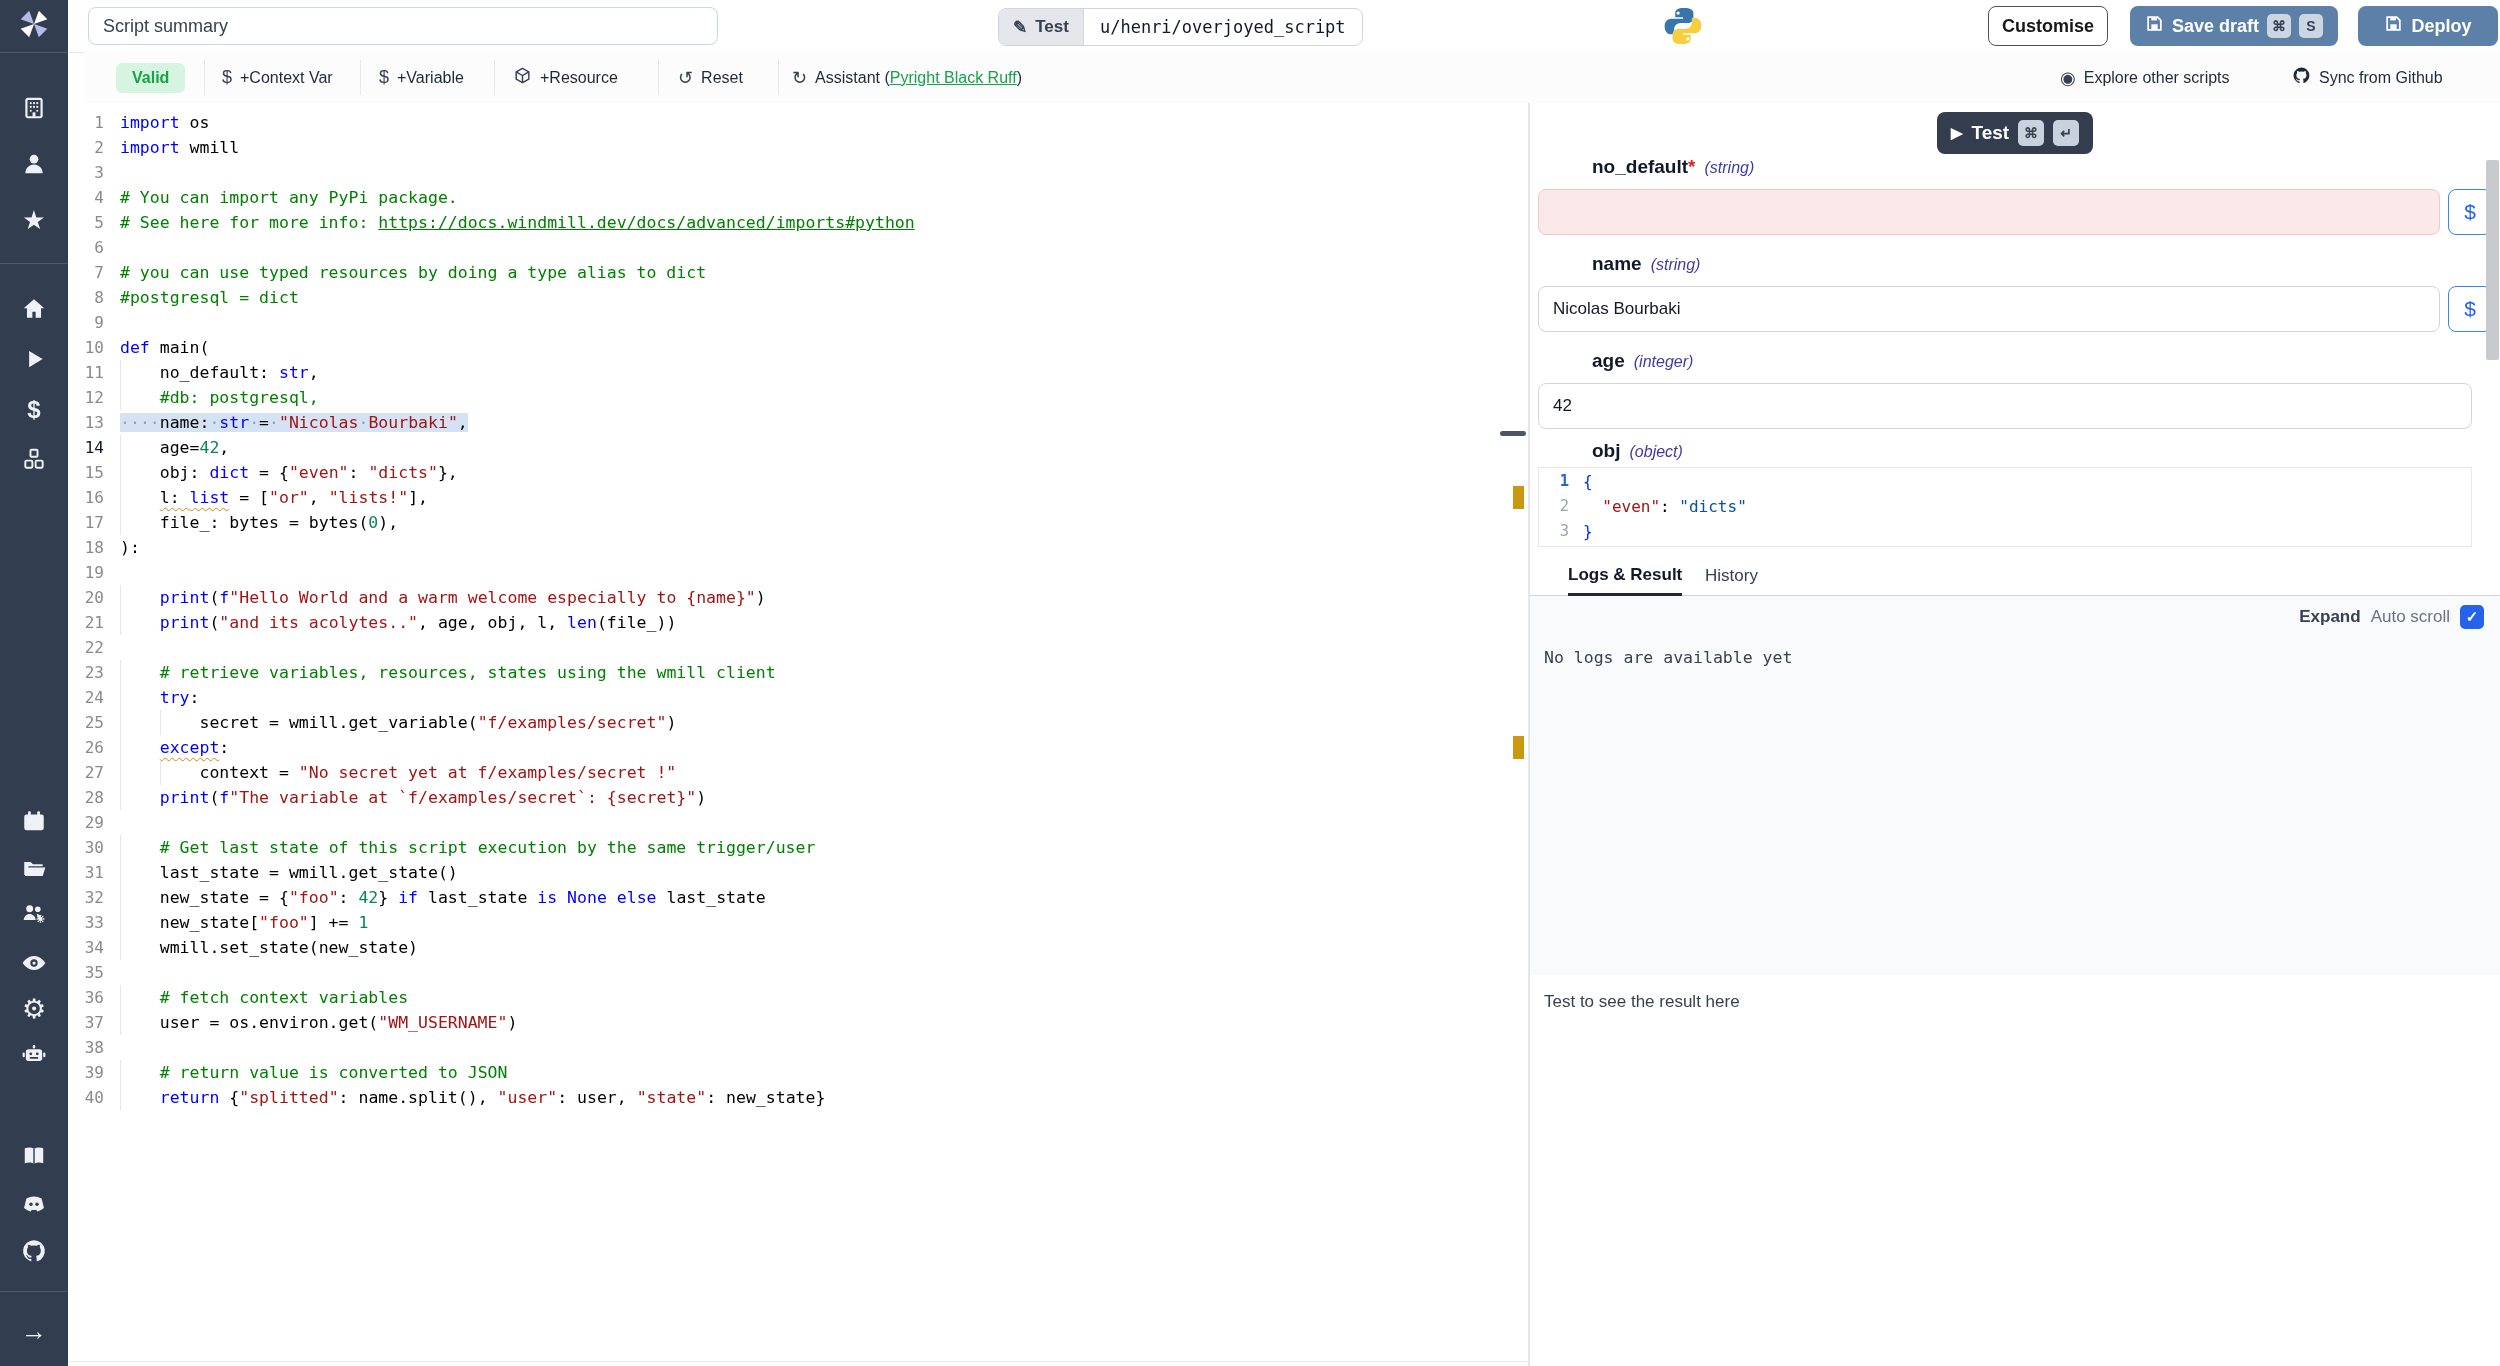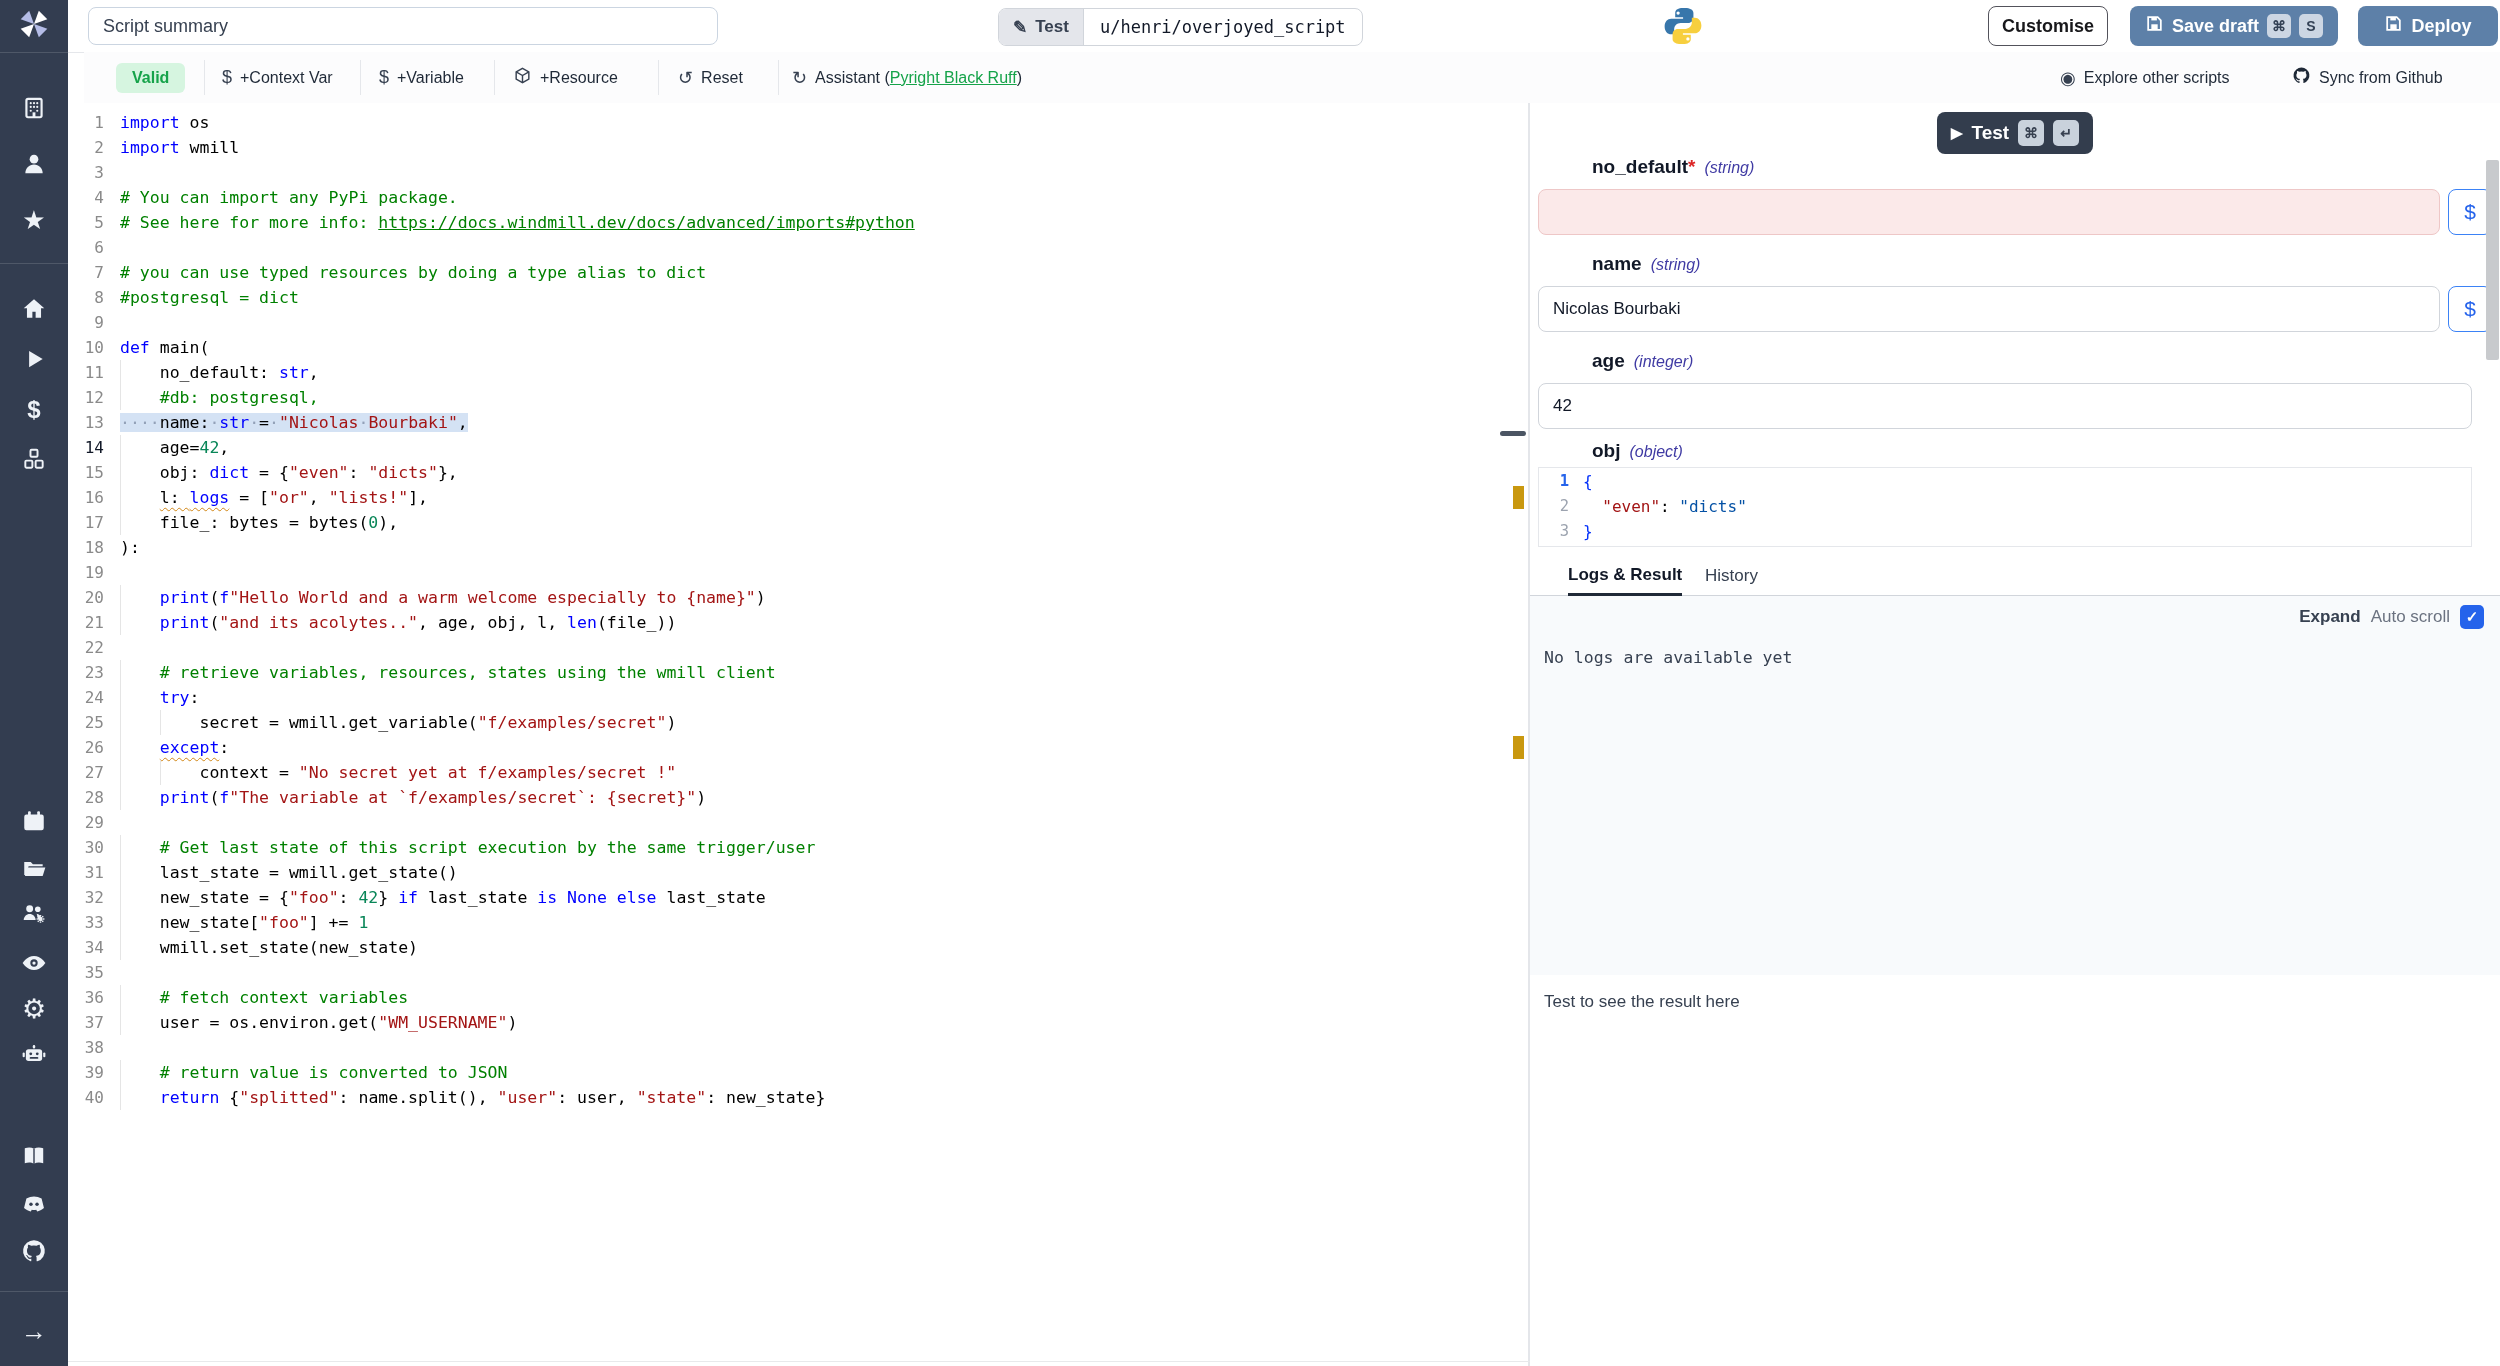--- a/index.html
+++ b/index.html
@@ -418,21 +418,21 @@
         <div class="cl">
           <span class="ln active">14</span>
           <span class="code"><span class="tk-d">    age=</span><span class="tk-n">42</span><span class="tk-d">,</span><i class="guide" style="left:0"></i></span>
         </div>
         <div class="cl">
           <span class="ln">15</span>
           <span class="code"><span class="tk-d">    obj: </span><span class="tk-k">dict</span><span class="tk-d"> = {</span><span class="tk-s">"even"</span><span class="tk-d">: </span><span class="tk-s">"dicts"</span><span class="tk-d">},</span><i class="guide" style="left:0"></i></span>
         </div>
         <div class="cl">
           <span class="ln">16</span>
-          <span class="code"><span class="tk-d">    </span><span class="tk-d sq">l: </span><span class="tk-k sq">logs</span><span class="tk-d"> = [</span><span class="tk-s">"or"</span><span class="tk-d">, </span><span class="tk-s">"lists!"</span><span class="tk-d">],</span><i class="guide" style="left:0"></i></span>
+          <span class="code"><span class="tk-d">    </span><span class="tk-d sq">l: </span><span class="tk-k sq">list</span><span class="tk-d"> = [</span><span class="tk-s">"or"</span><span class="tk-d">, </span><span class="tk-s">"lists!"</span><span class="tk-d">],</span><i class="guide" style="left:0"></i></span>
         </div>
         <div class="cl">
           <span class="ln">17</span>
           <span class="code"><span class="tk-d">    file_: bytes = bytes(</span><span class="tk-n">0</span><span class="tk-d">),</span><i class="guide" style="left:0"></i></span>
         </div>
         <div class="cl">
           <span class="ln">18</span>
           <span class="code"><span class="tk-d">):</span></span>
         </div>
         <div class="cl">

